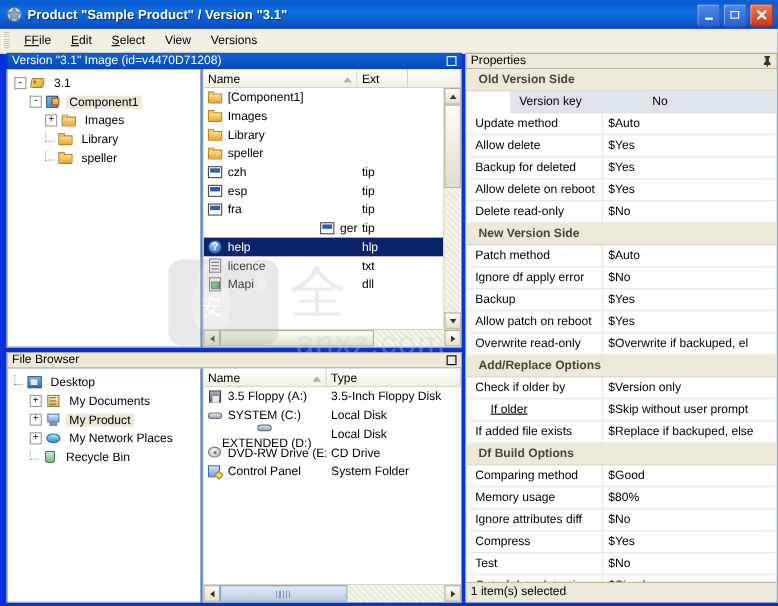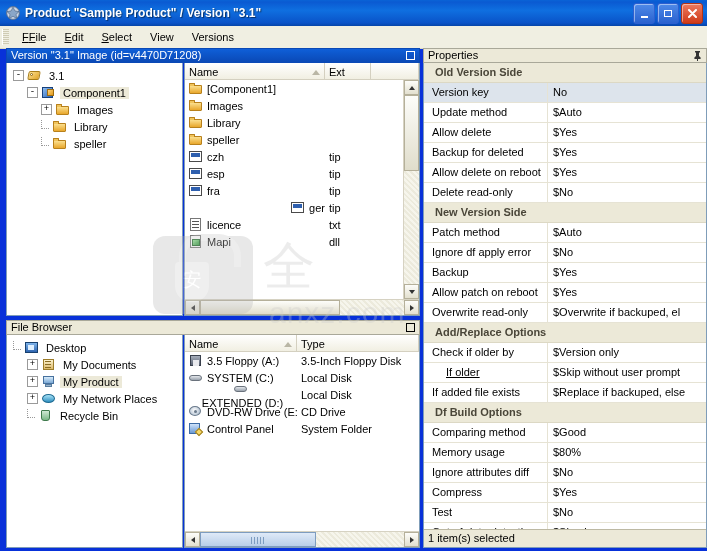--- a/index.html
+++ b/index.html
@@ -217,21 +217,21 @@
   .arrow-lt{width:0;height:0;border-top:3px solid transparent;border-bottom:3px solid transparent;border-right:4px solid #333;}
   .arrow-rt{width:0;height:0;border-top:3px solid transparent;border-bottom:3px solid transparent;border-left:4px solid #333;}
   
   .propgrid{position:absolute;left:0;right:0;top:0;bottom:18px;overflow:hidden;background:#fff;}
   .prow{display:flex;height:19px;align-items:center;border-bottom:1px solid #e6e3d4;font-size:11px;}
   .prow.cat{
     background:#ece9d8;font-weight:bold;color:#4a4639;
     border-bottom:1px solid #dcd8c4;
   }
   .prow.cat .pname{padding-left:11px;}
-  .prow.selrow{background:#dde4ec;}
+  .prow.selrow{background:#dde4ec;margin-left:40px;}
   .prow.selrow .pname{background:#dde4ec;}
   .pname{width:124px;flex:0 0 auto;padding-left:8px;box-sizing:border-box;
     border-right:1px solid #e6e3d4;height:19px;line-height:19px;overflow:hidden;white-space:nowrap;}
   .prow.cat .pname{border-right:none;width:auto;flex:1;}
   .pval{flex:1;padding-left:5px;overflow:hidden;white-space:nowrap;height:19px;line-height:19px;}
   .pname.indent{padding-left:22px;text-decoration:underline;}
   .statusbar{
     position:absolute;left:0;right:0;bottom:0;height:18px;
     background:#ece9d8;border-top:1px solid #bdb9a3;
     font-size:11px;line-height:17px;padding-left:4px;box-sizing:border-box;
@@ -435,20 +435,27 @@
               </div>
               <div class="lv-c-ext" style="width: 46px;">tip</div>
             </div>
             <div class="lv-row">
               <div class="lv-c-name" style="width: 140px; justify-content: flex-end;">
                 <span class="ico ico-tipfile"></span>
                 <span>ger</span>
               </div>
               <div class="lv-c-ext" style="width: 46px;">tip</div>
             </div>
+            <div class="lv-row sel">
+              <div class="lv-c-name" style="width: 140px;">
+                <span class="ico ico-help"></span>
+                <span>help</span>
+              </div>
+              <div class="lv-c-ext" style="width: 46px;">hlp</div>
+            </div>
             <div class="lv-row">
               <div class="lv-c-name" style="width: 140px;">
                 <span class="ico ico-txt"></span>
                 <span>licence</span>
               </div>
               <div class="lv-c-ext" style="width: 46px;">txt</div>
             </div>
             <div class="lv-row">
               <div class="lv-c-name" style="width: 140px; align-items: center;">
                 <span class="ico ico-dll"></span>

